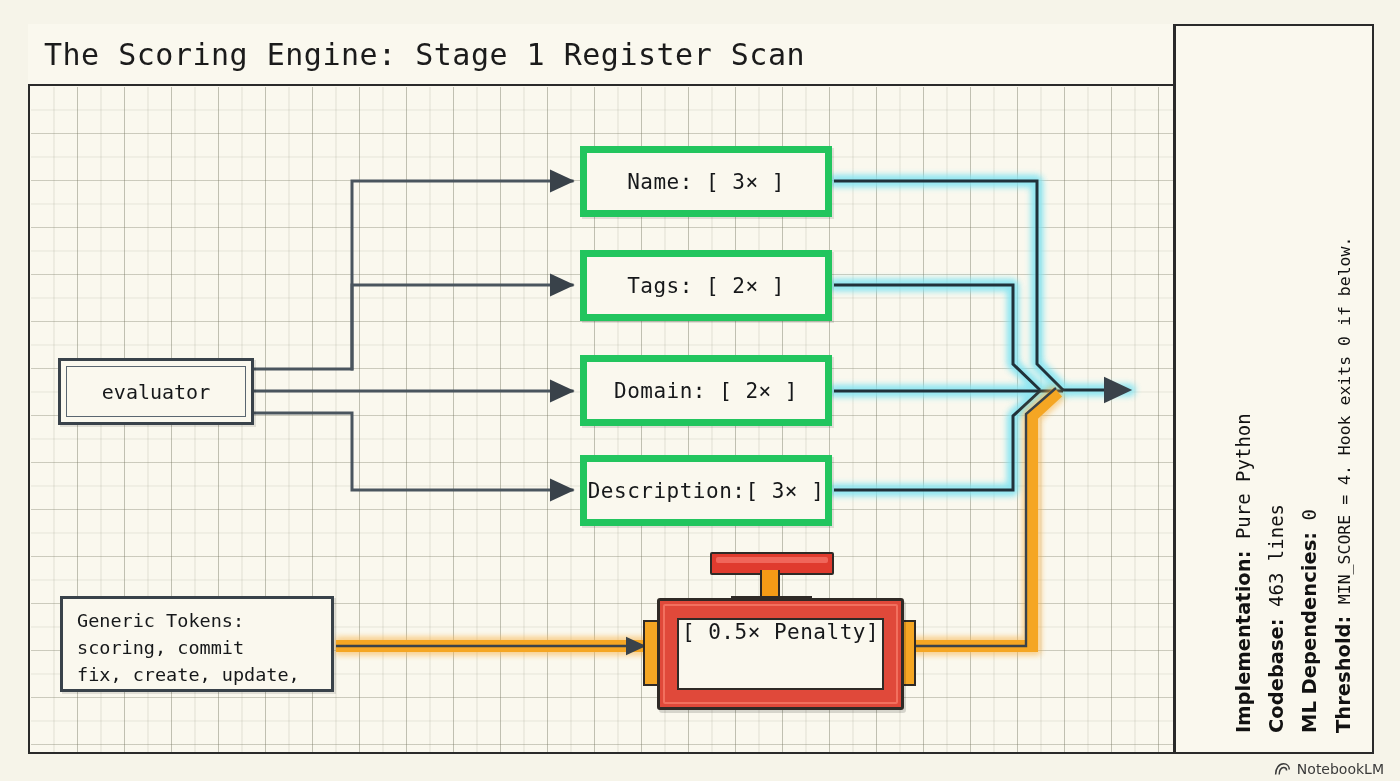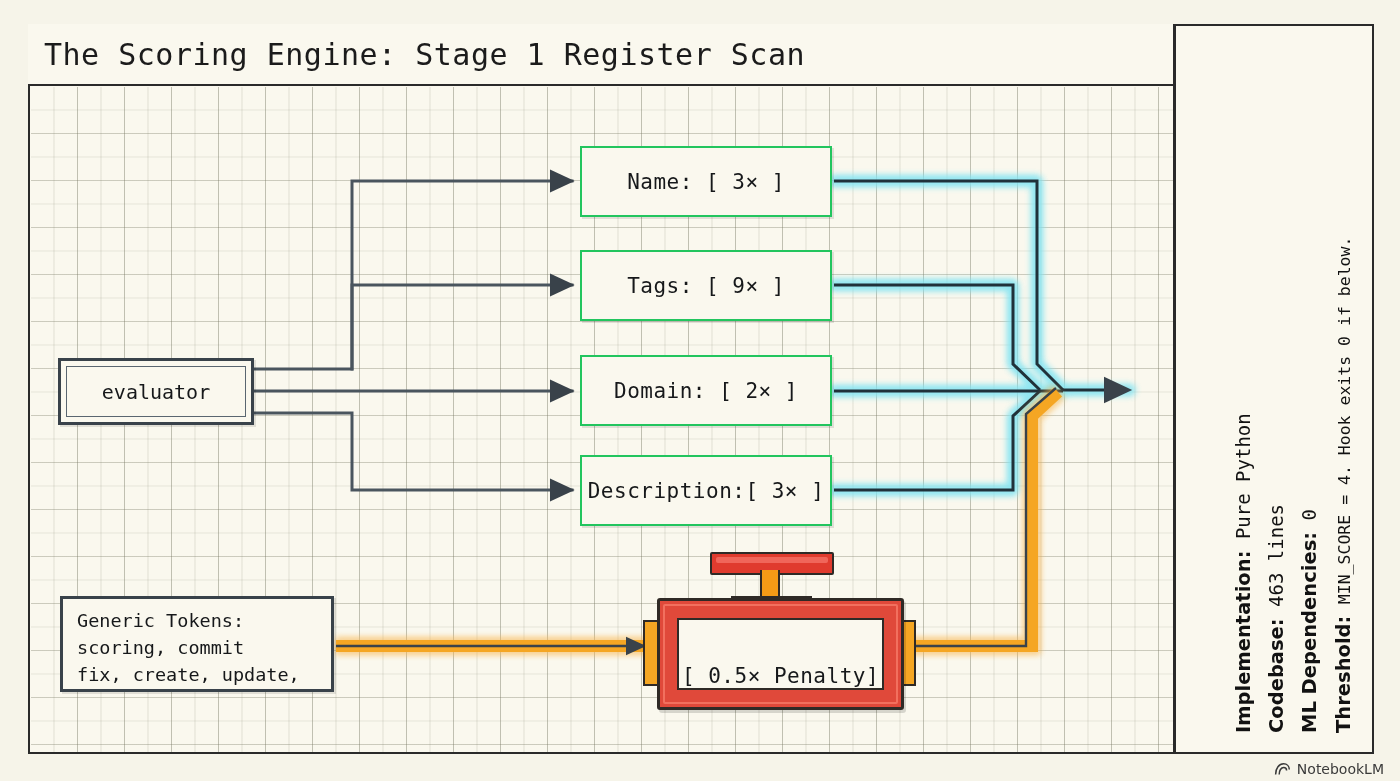--- a/index.html
+++ b/index.html
@@ -31,21 +31,21 @@
         background-size:23.5px 23.5px;background-position:-1px -1px;}
   .grid2{position:absolute;inset:0;
         background-image:
           linear-gradient(to right, rgba(120,120,100,.30) 1px, transparent 1px),
           linear-gradient(to bottom, rgba(120,120,100,.24) 1px, transparent 1px);
         background-size:47px 47px;background-position:-1px -1px;}
 
   svg.wires{position:absolute;left:0;top:0;width:1400px;height:781px;overflow:visible;pointer-events:none;}
 
   
-  .nodebox{position:absolute;border:2px solid #22c55e;background:#faf8ee;
+  .nodebox{position:absolute;border:7px solid #22c55e;background:#faf8ee;
            box-sizing:border-box;display:flex;align-items:center;justify-content:center;
            box-shadow:2px 2px 0 rgba(0,0,0,.10);}
   .nodebox .txt{font-size:21px;color:#16181a;white-space:pre;letter-spacing:.5px;}
 
   .evalbox{position:absolute;left:58px;top:358px;width:196px;height:67px;
            border:3px solid #39424a;background:#faf8ee;box-sizing:border-box;
            box-shadow:2px 2px 0 rgba(0,0,0,.10);}
   .evalinner{position:absolute;inset:5px;border:1.5px solid #5a6670;background:#faf8ee;
              display:flex;align-items:center;justify-content:center;}
   .evalinner .txt{font-size:20px;color:#16181a;}
@@ -68,21 +68,21 @@
   .v-flangeL{position:absolute;left:-12px;top:72px;width:26px;height:62px;
              background:#f5a623;border:2.5px solid #2f2a26;}
   .v-flangeR{position:absolute;left:231px;top:72px;width:26px;height:62px;
              background:#f5a623;border:2.5px solid #2f2a26;}
   .v-body{position:absolute;left:2px;top:50px;width:241px;height:106px;
           background:#e0493a;border:3px solid #2f2a26;border-radius:3px;
           box-shadow:2px 3px 0 rgba(0,0,0,.14);}
   .v-body::before{content:"";position:absolute;left:3px;top:3px;right:3px;bottom:3px;
                   border:2px solid #f2705e;border-radius:2px;pointer-events:none;}
   .v-inner{position:absolute;left:17px;top:17px;right:17px;bottom:17px;background:#faf8ee;
-           border:2px solid #2f2a26;display:flex;align-items:flex-end;justify-content:center;}
+           border:2px solid #2f2a26;display:flex;align-items:flex-start;justify-content:center;}
   .v-inner .txt{font-size:21px;color:#16181a;white-space:pre;letter-spacing:.5px;}
 
   
   .sidepanel{position:absolute;left:1176px;top:86px;width:196px;height:665px;
              background:#faf8ee;overflow:hidden;}
   .sideinner{position:absolute;left:0;top:0;width:665px;height:196px;
              transform:rotate(-90deg);transform-origin:0 0;
              transform-box:border-box;
              left:0;top:665px;
              display:flex;flex-direction:column;justify-content:flex-end;
@@ -176,21 +176,21 @@
   <div class="evalbox">
     <div class="evalinner">
       <span class="txt">evaluator</span>
     </div>
   </div>
 
   <div class="nodebox" style="left:580px;top:146px;width:252px;height:71px;">
     <span class="txt">Name: [ 3× ]</span>
   </div>
   <div class="nodebox" style="left:580px;top:250px;width:252px;height:71px;">
-    <span class="txt">Tags: [ 9× ]</span>
+    <span class="txt">Tags: [ 2× ]</span>
   </div>
   <div class="nodebox" style="left:580px;top:355px;width:252px;height:71px;text-align:center;">
     <span class="txt">Domain: [ 2× ]</span>
   </div>
   <div class="nodebox" style="left:580px;top:455px;width:252px;height:71px;">
     <span class="txt">Description:[ 3× ]</span>
   </div>
 
   <div class="tokbox">
     <div class="line">Generic Tokens:</div>

